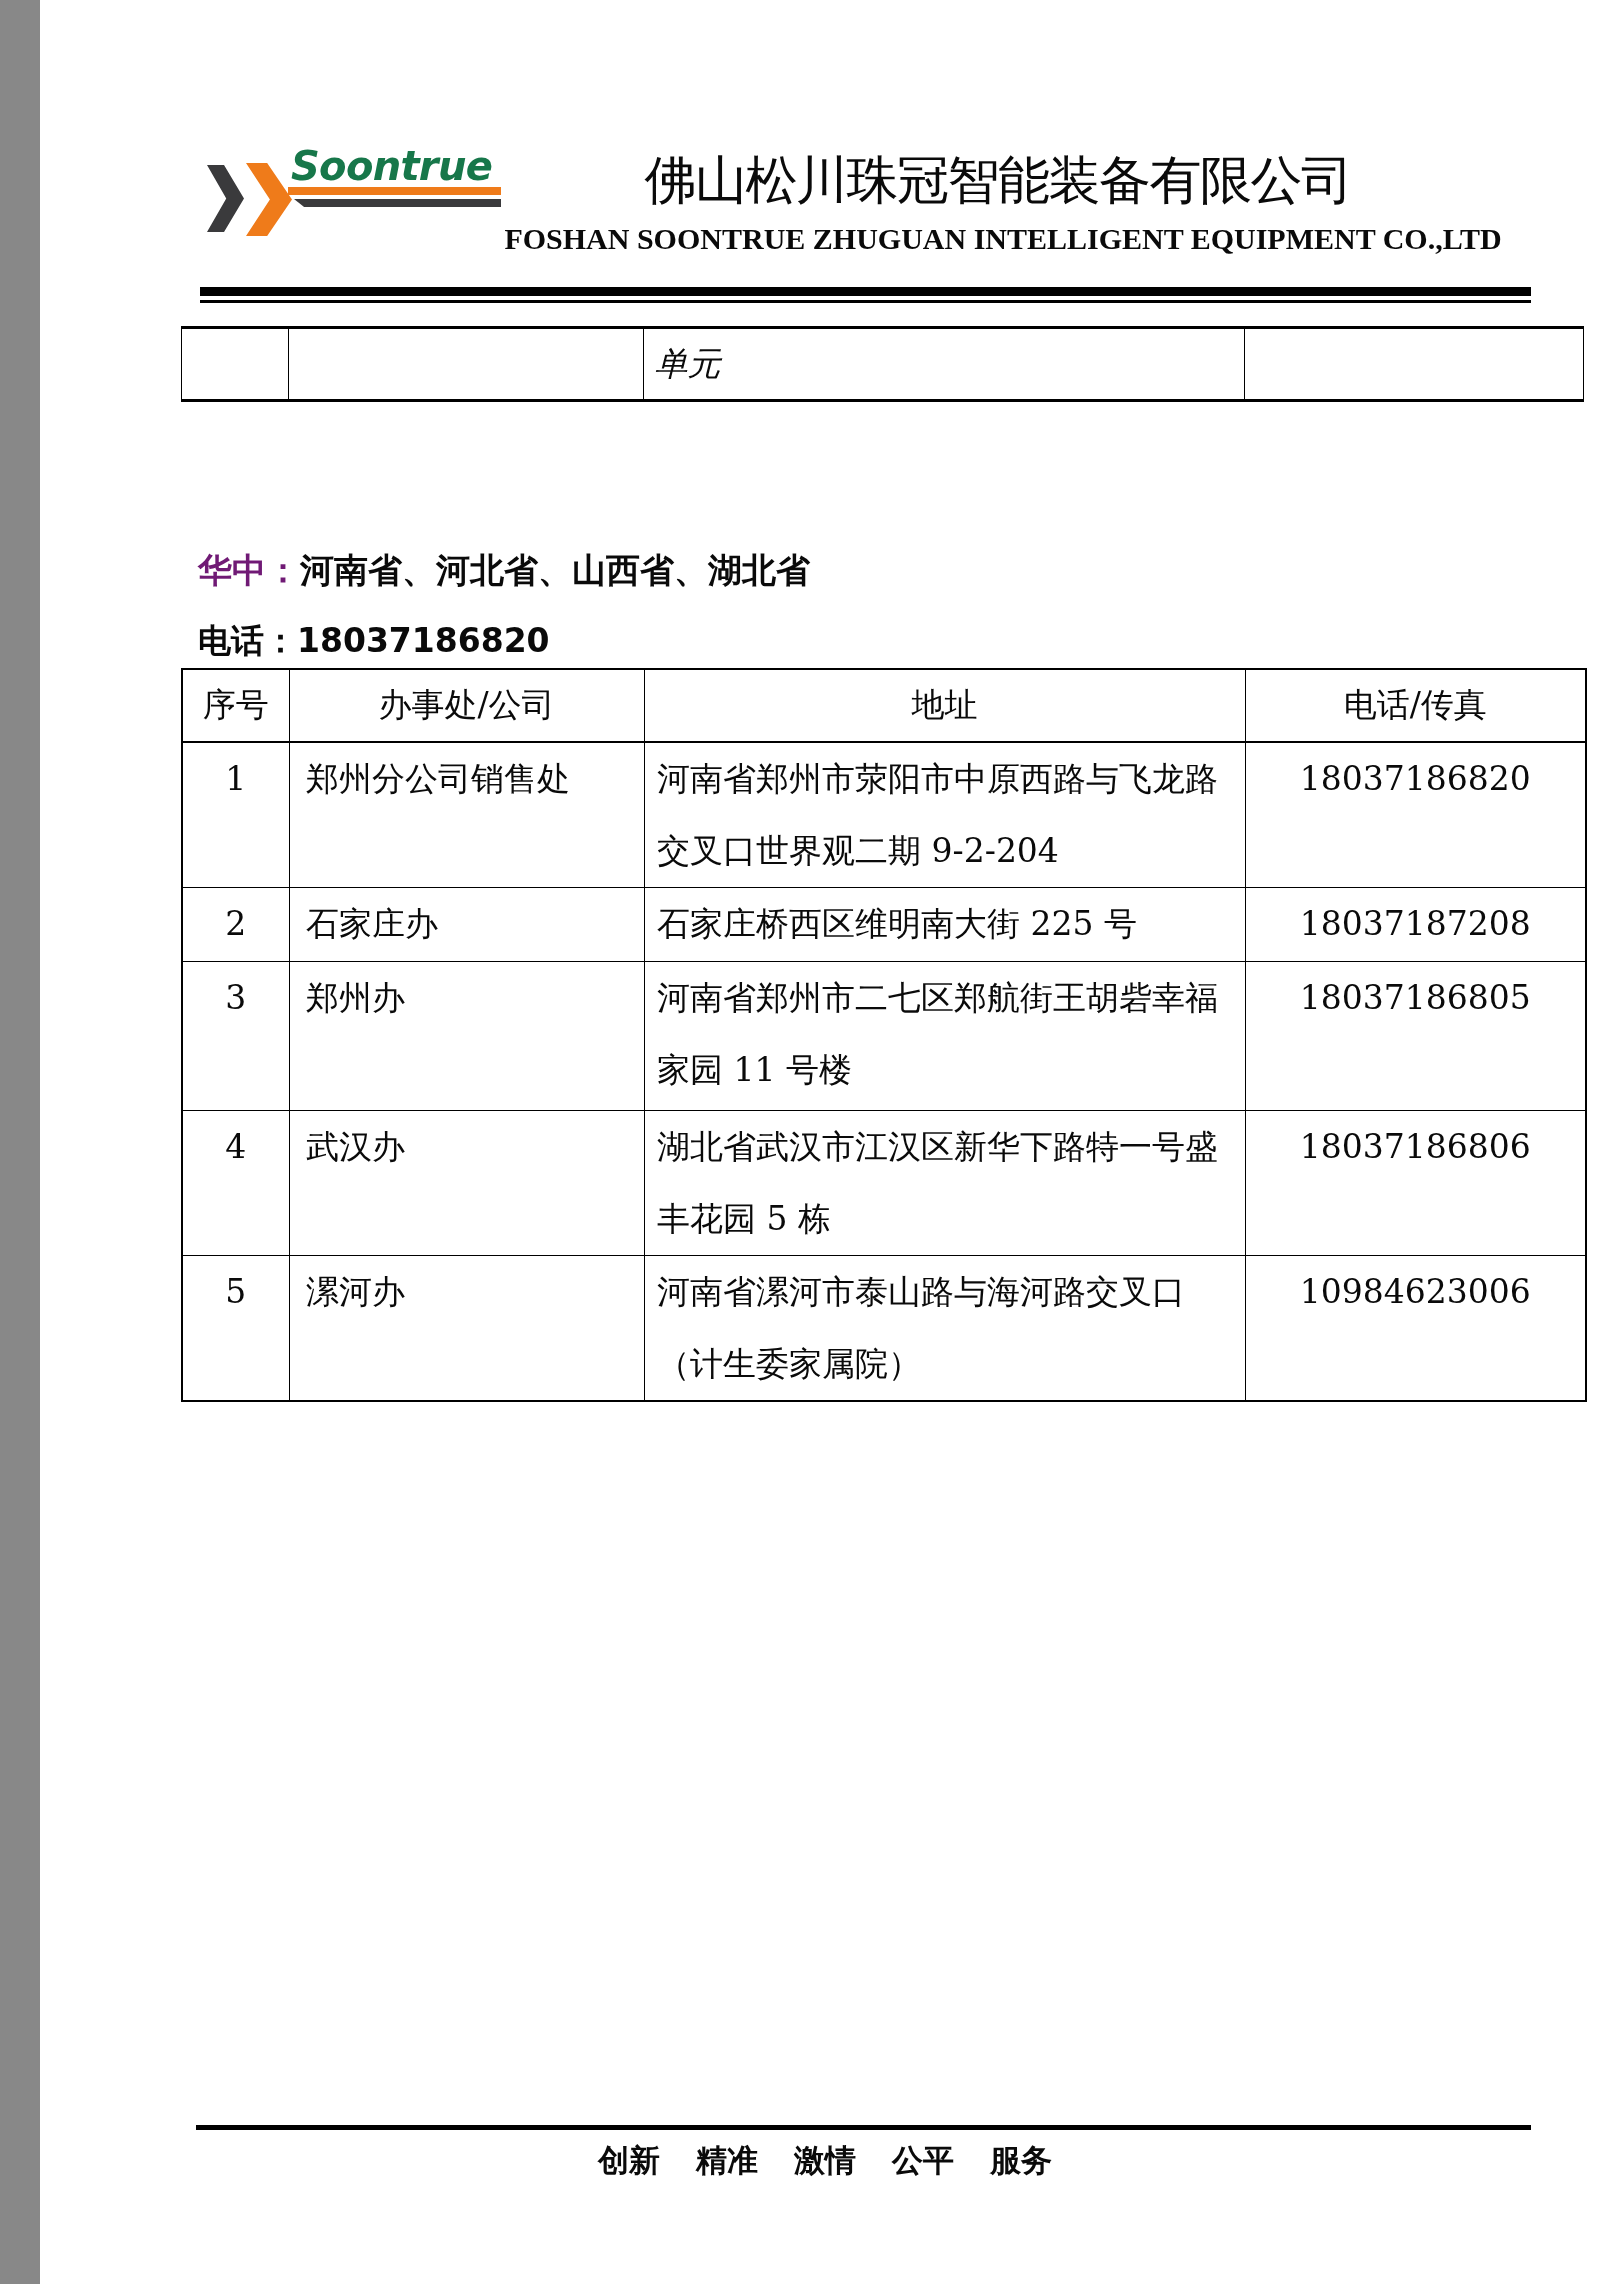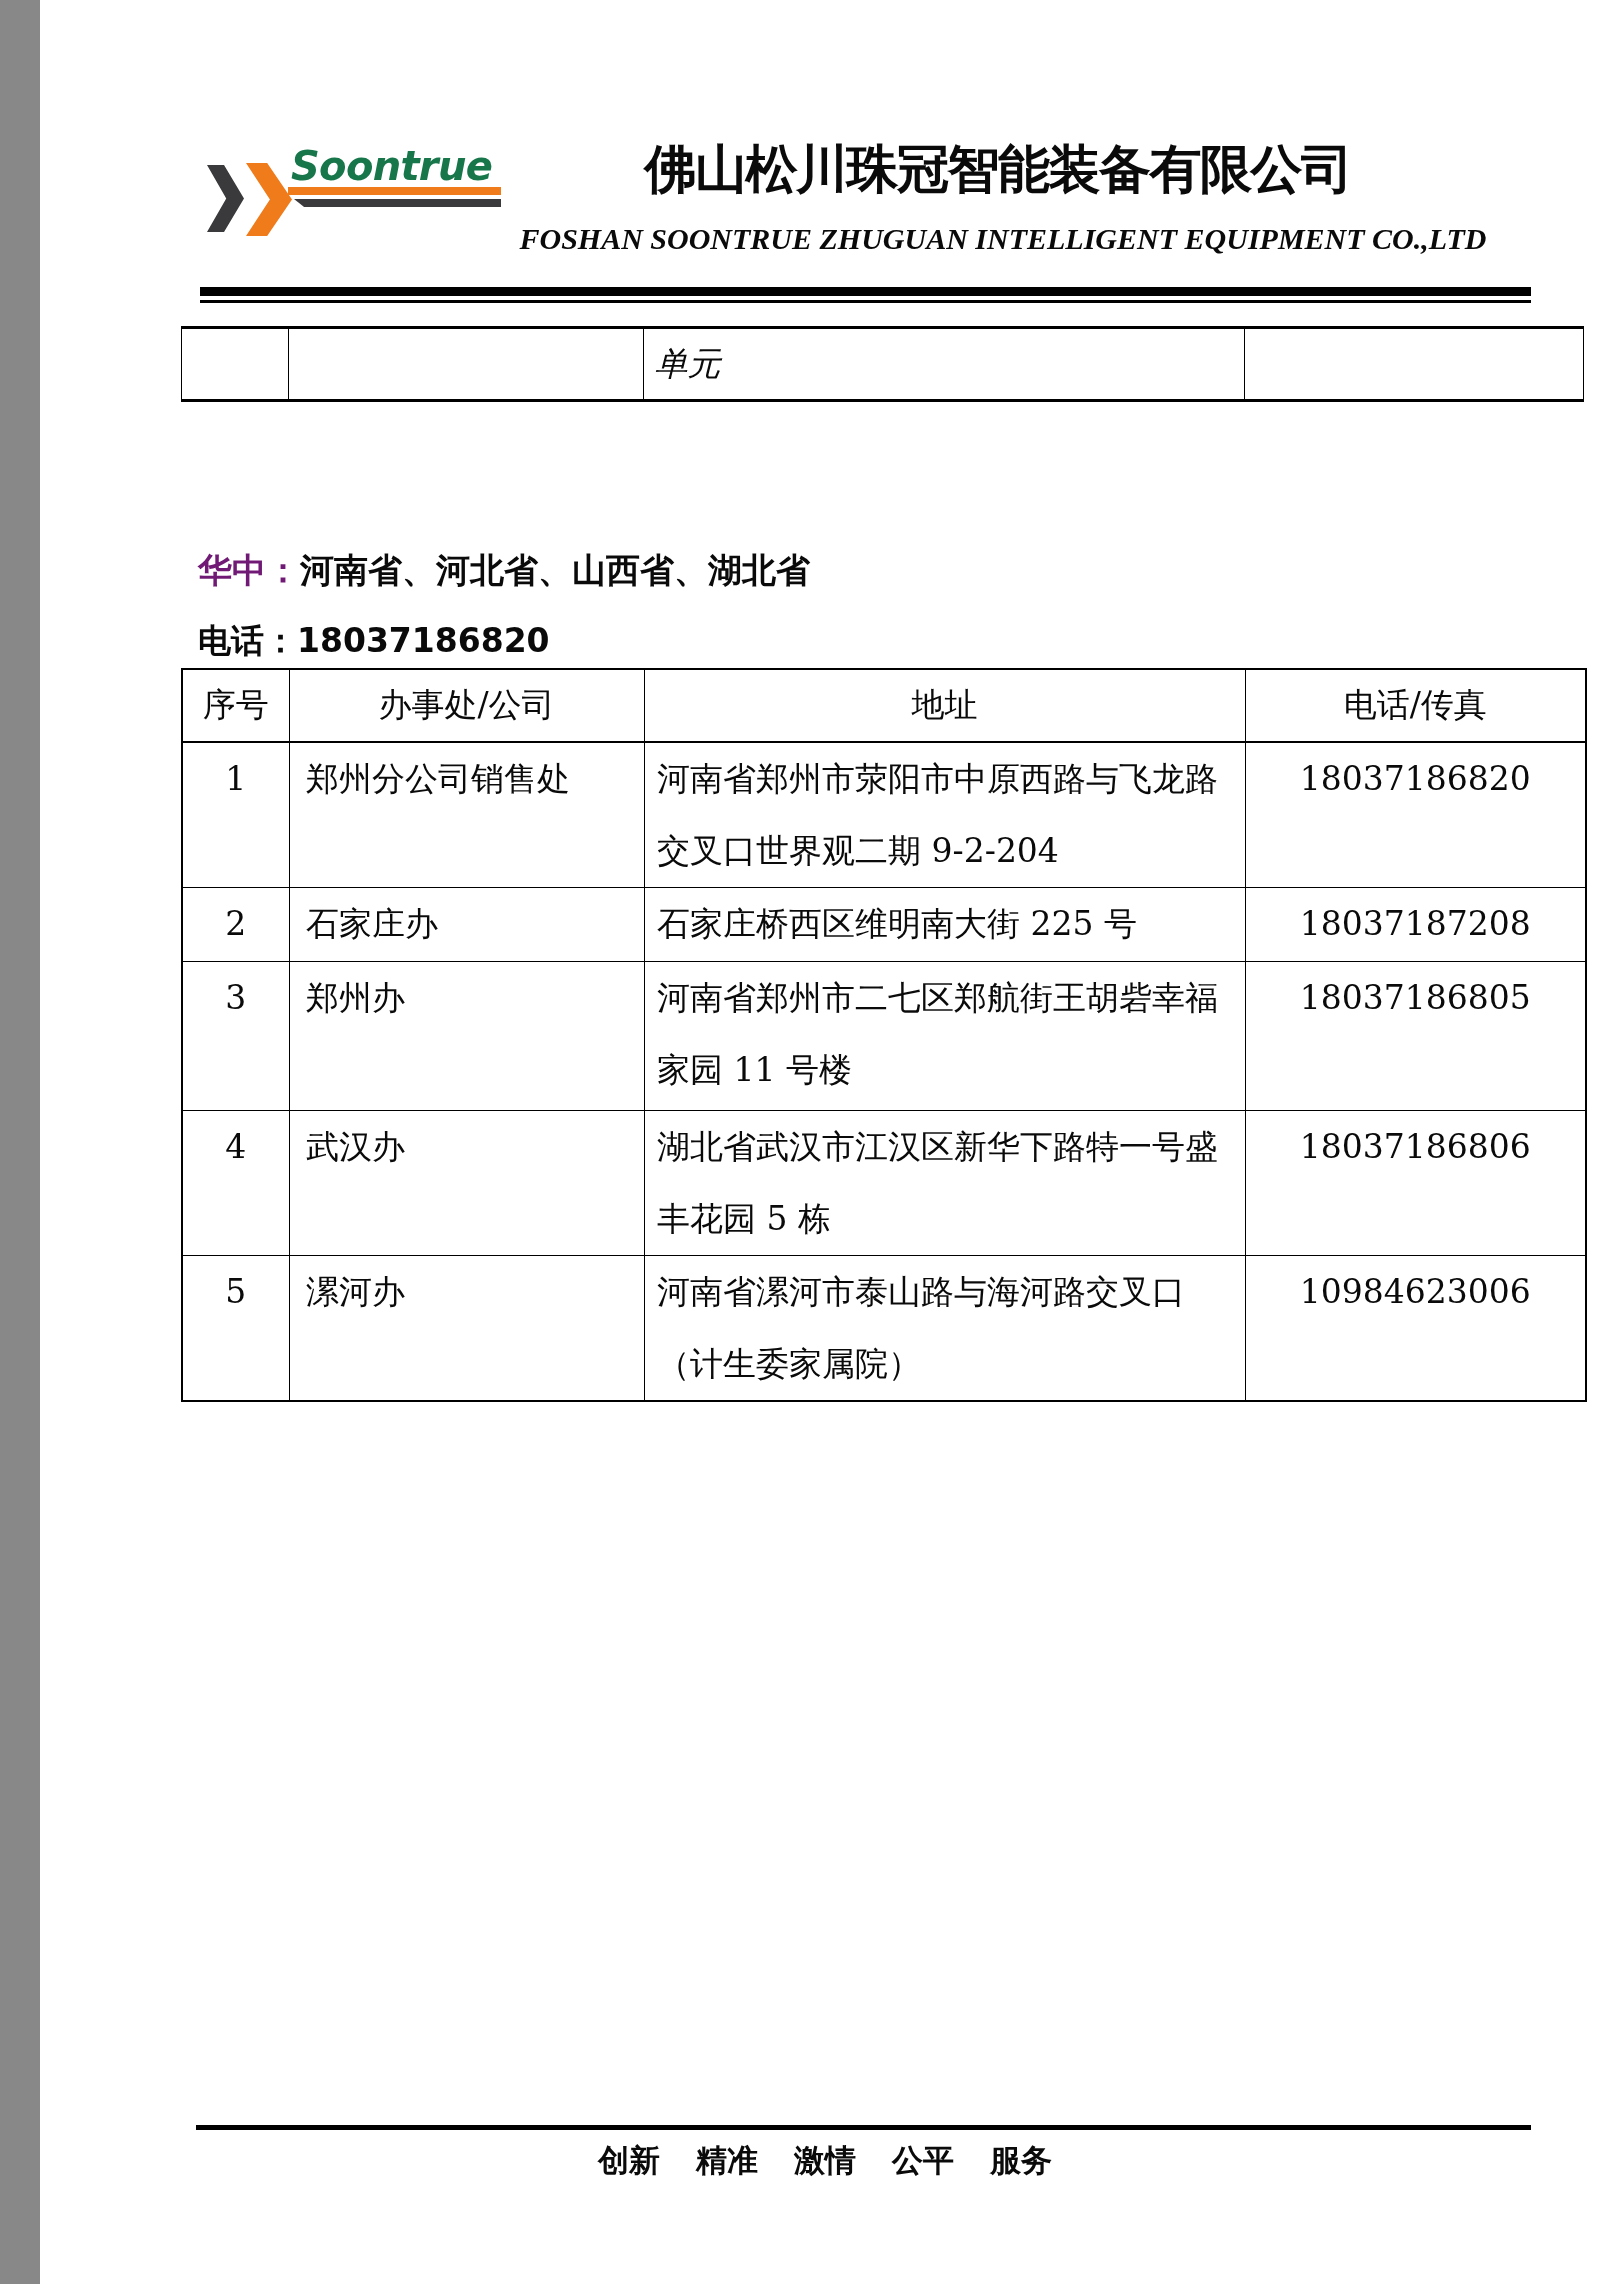--- a/index.html
+++ b/index.html
@@ -19,27 +19,27 @@
   .logo-bar{position:absolute;}
   .logo-bar-orange{left:248px;top:187px;width:213px;height:8.2px;background:#ef7b1a;}
   .logo-bar-dark{left:254px;top:199px;width:207px;height:8.2px;background:#3a3a3c;clip-path:polygon(0 0,100% 0,100% 100%,10.4px 100%);}
   .logo-word{
     position:absolute;left:251px;top:146px;
     font-family:"DejaVu Sans","Liberation Sans",sans-serif;
     font-weight:bold;font-style:italic;font-size:40px;line-height:1;
     color:#17774a;letter-spacing:-0.7px;
   }
   .title-cn{
-    position:absolute;left:958px;top:140px;transform:translateX(-50%);
-    font-size:52px;font-weight:bold;letter-spacing:-1.5px;white-space:nowrap;line-height:1.1;
+    position:absolute;left:958px;top:152px;transform:translateX(-50%);
+    font-size:52px;font-weight:normal;letter-spacing:-1.5px;white-space:nowrap;line-height:1.1;
   }
   .title-en{
     position:absolute;left:963px;top:222px;transform:translateX(-50%);
     font-family:"Liberation Serif","DejaVu Serif",serif;
-    font-size:30px;font-weight:bold;white-space:nowrap;line-height:1.1;font-style:italic;
+    font-size:30px;font-weight:bold;white-space:nowrap;line-height:1.1;
   }
   .rule{position:absolute;left:160px;top:287px;width:1331px;}
   .rule-thick{height:9px;background:#000;}
   .rule-thin{height:3px;background:#000;margin-top:3.7px;}
 
   
   .top-table{
     position:absolute;left:141px;top:326px;width:1401px;height:70px;
     border-top:3px solid #000;border-bottom:3px solid #000;
     border-left:1.5px solid #000;border-right:1.5px solid #000;

